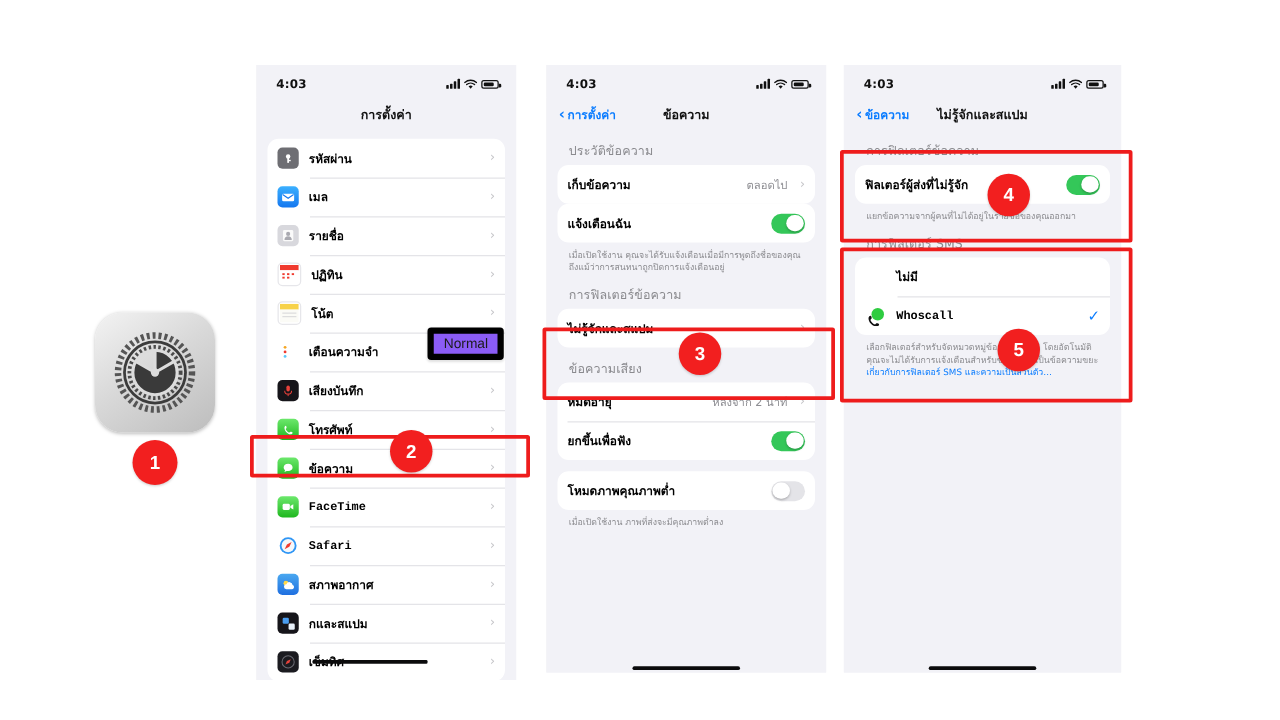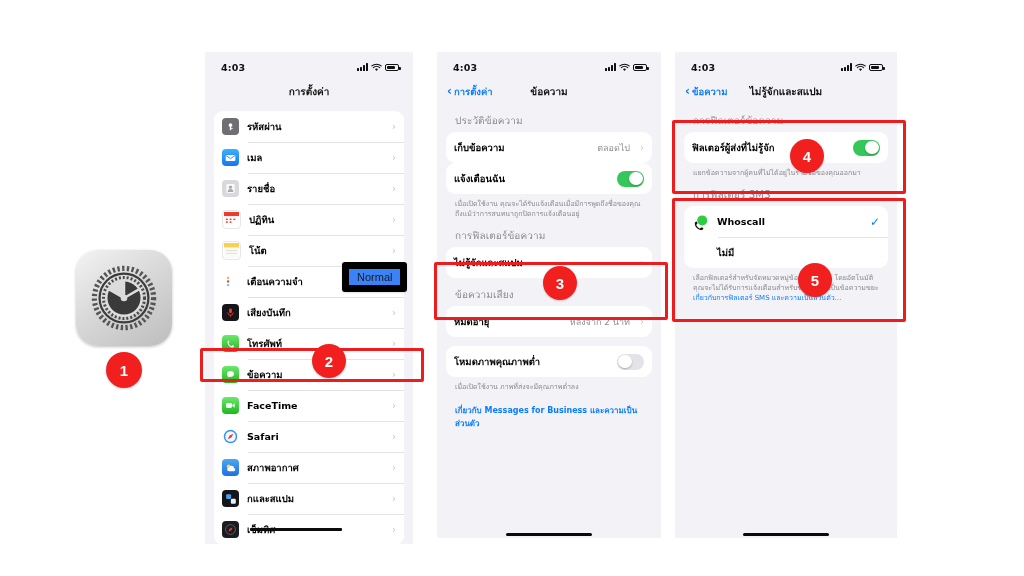--- a/index.html
+++ b/index.html
@@ -71,21 +71,21 @@
     display:flex;align-items:center;gap:8px;min-height:25px;
     padding:3px 8px 3px 8px;position:relative;
   }
   .row + .row::before{
     content:"";position:absolute;left:34px;right:0;top:0;height:1px;background:#e4e4e8;
   }
   .row.noicon + .row.noicon::before{left:8px;}
   .ico{width:17px;height:17px;border-radius:4px;flex:0 0 17px;
        display:flex;align-items:center;justify-content:center;
        font-size:9px;color:#fff;overflow:hidden;position:relative;}
-  .lbl{font-size:9.5px;color:#000;font-weight:bold;flex:1;white-space:nowrap;}
+  .lbl{font-size:9.5px;color:#000;font-weight:bold;flex:1;white-space:nowrap;font-family:Liberation Mono, monospace;}
   .val{font-size:9px;color:#8e8e93;margin-right:2px;white-space:nowrap;}
   .chev-r{color:#c4c4c8;font-size:10px;line-height:1;}
   .hdr{font-size:10px;color:#8a8a8e;padding:9px 18px 4px 18px;letter-spacing:.1px;}
   .foot{font-size:7px;color:#8a8a8e;padding:5px 18px 0 18px;line-height:1.45;}
   .foot .lnk{color:#0a7cff;}
   .linkrow{font-size:8px;color:#0a7cff;padding:12px 18px 0 18px;font-weight:bold;}
 
   
   .tog{width:27px;height:16px;border-radius:9px;position:relative;flex:0 0 27px;background:#34c759;}
   .tog.off{background:#e4e4e8;}
@@ -99,21 +99,21 @@
 
   
   .redbox{position:absolute;border:3px solid #ee1c1c;border-radius:2px;pointer-events:none;}
   .rb2{left:200px;top:348px;width:218px;height:28px;}
   .rb3{left:434px;top:262px;width:228px;height:52px;}
   .rb4{left:672px;top:120px;width:228px;height:68px;}
   .rb5{left:672px;top:198px;width:228px;height:118px;}
 
   .tooltip{
     position:absolute;left:342px;top:262px;padding:2px 8px;border-radius:3px;
-    background:#3b82f6;border:7px solid #000000;color:#1b1b1b;font-size:11px;
+    background:#8b5cf6;border:5px solid #000000;color:#1b1b1b;font-size:11px;
     font-family:"Liberation Sans",sans-serif;
     box-shadow:0 1px 2px rgba(0,0,0,.12);
   }
 
   .redact{position:absolute;left:250px;top:528px;width:92px;height:3px;background:#0b0b0c;border-radius:1px;}
 </style>
 </head>
 <body>
 
 <div class="stage">
@@ -392,34 +392,39 @@
         </div>
       </div>
 
       <div class="hdr">ข้อความเสียง</div>
       <div class="grp">
         <div class="row noicon">
           <span class="lbl">หมดอายุ</span>
           <span class="val">หลังจาก 2 นาที</span>
           <span class="chev-r">›</span>
         </div>
+        <div class="row noicon">
+          <span class="lbl">ยกขึ้นเพื่อฟัง</span>
+          <span class="tog">
+              <b></b>
+            </span>
+        </div>
       </div>
 
       <div style="height:9px"></div>
       <div class="grp">
         <div class="row noicon">
           <span class="lbl">โหมดภาพคุณภาพต่ำ</span>
           <span class="tog off">
               <b></b>
             </span>
         </div>
       </div>
       <div class="foot">เมื่อเปิดใช้งาน ภาพที่ส่งจะมีคุณภาพต่ำลง</div>
 
-      <div class="linkrow">เกี่ยวกับ Messages for Business และความเป็นส่วนตัว</div>
 
       <div class="homebar"></div>
     </div>
   </div>
 
   <div class="phone p3">
     <div class="statusbar">
       <span class="st-time">4:03</span>
       <span class="st-icons">
         <span class="bars">
@@ -454,33 +459,33 @@
           <span class="tog">
               <b></b>
             </span>
         </div>
       </div>
       <div class="foot">แยกข้อความจากผู้คนที่ไม่ได้อยู่ในรายชื่อของคุณออกมา</div>
 
       <div class="hdr">การฟิลเตอร์ SMS</div>
       <div class="grp">
         <div class="row">
+          <span class="ico" style="background:transparent;"></span>
+          <span class="lbl">ไม่มี</span>
+        </div>
+        <div class="row">
           <span class="ico" style="background:transparent;">
             <svg width="16" height="16" viewBox="0 0 16 16">
               <circle cx="9.2" cy="6.4" r="5" fill="#2ecc40"></circle>
               <path d="M3.4 7.6c.8 0 1.1 1.7.9 2.2-.2.4-.9.7-.9 1.1 0 1 2.6 3.6 3.6 3.6.4 0 .7-.7 1.1-.9.5-.2 2.2.1 2.2.9 0 .9-1.2 1.6-2 1.6-3.3 0-6.5-3.2-6.5-6.5 0-.9.7-2 1.6-2Z" fill="#111"></path>
             </svg>
           </span>
           <span class="lbl">Whoscall</span>
           <span class="check">✓</span>
         </div>
-        <div class="row">
-          <span class="ico" style="background:transparent;"></span>
-          <span class="lbl">ไม่มี</span>
-        </div>
       </div>
       <div class="foot"><span>เลือกฟิลเตอร์สำหรับจัดหมวดหมู่ข้อความ SMS โดยอัตโนมัติ คุณจะไม่ได้รับการแจ้งเตือนสำหรับข้อความที่เป็นข้อความขยะ</span> <span class="lnk">เกี่ยวกับการฟิลเตอร์ SMS และความเป็นส่วนตัว…</span></div>
 
       <div class="homebar"></div>
     </div>
   </div>
 
   <div class="redbox rb2"></div>
   <div class="redbox rb3"></div>
   <div class="redbox rb4"></div>

